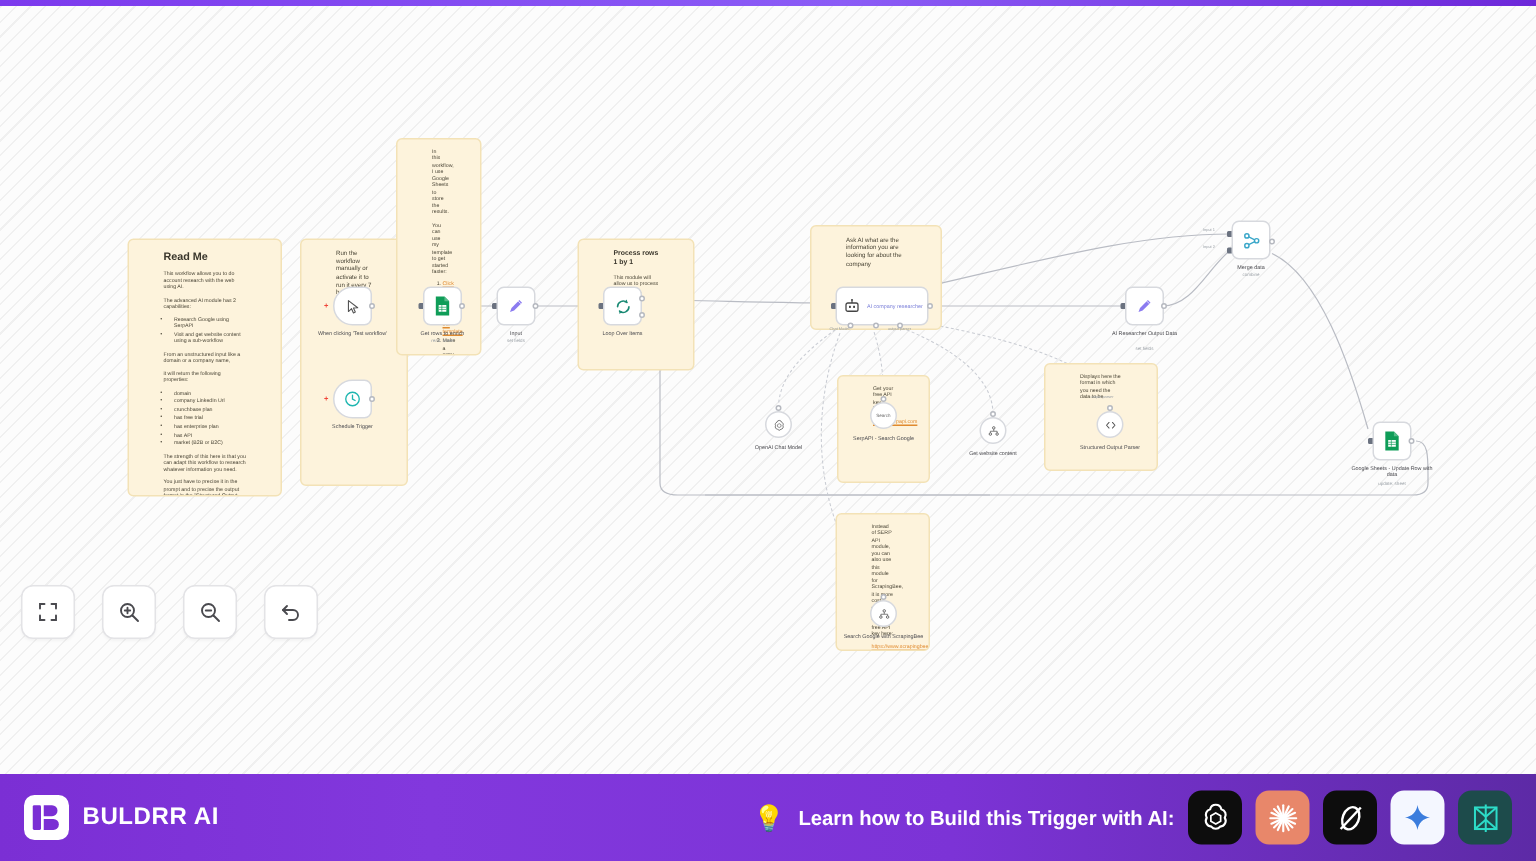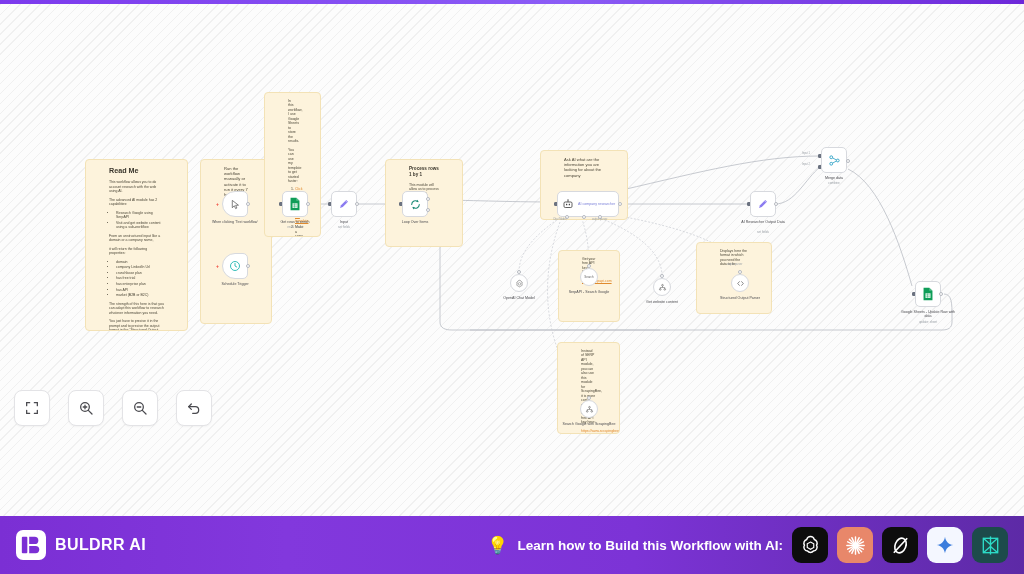--- a/index.html
+++ b/index.html
@@ -427,21 +427,21 @@
           <rect x="2" y="3" width="6" height="18" rx="1" fill="#7b2fd4"></rect>
           <path d="M10 3 h6 a4 4 0 0 1 0 8 h-6 z" fill="#7b2fd4"></path>
           <path d="M10 13 h7 a4 4 0 0 1 0 8 h-7 z" fill="#7b2fd4"></path>
         </svg>
       </div>
       <div class="brand-name">BULDRR AI</div>
     </div>
 
     <div class="learn-wrap">
       <span style="font-size:17px;">💡</span>
-      <span class="learn-text">Learn how to Build this Workflow with AI:</span>
+      <span class="learn-text">Learn how to Build this Trigger with AI:</span>
       <div class="ai-logos">
 
         <div class="ai-logo" style="background:#0d0d0d;">
           <svg width="23" height="23" viewBox="0 0 24 24">
             <path d="M12 2.6 a4 4 0 0 1 3.9 3.1 a4 4 0 0 1 2.4 6 a4 4 0 0 1 -3.2 6.1 a4 4 0 0 1 -6.2 0 a4 4 0 0 1 -3.2 -6.1 a4 4 0 0 1 2.4 -6 A4 4 0 0 1 12 2.6 Z" fill="none" stroke="#fff" stroke-width="1.5"></path>
             <path d="M12 8.4 L15.4 10.3 L15.4 14.1 L12 16 L8.6 14.1 L8.6 10.3 Z" fill="none" stroke="#fff" stroke-width="1.2"></path>
           </svg>
         </div>
 
         <div class="ai-logo" style="background:#e8876a;">

